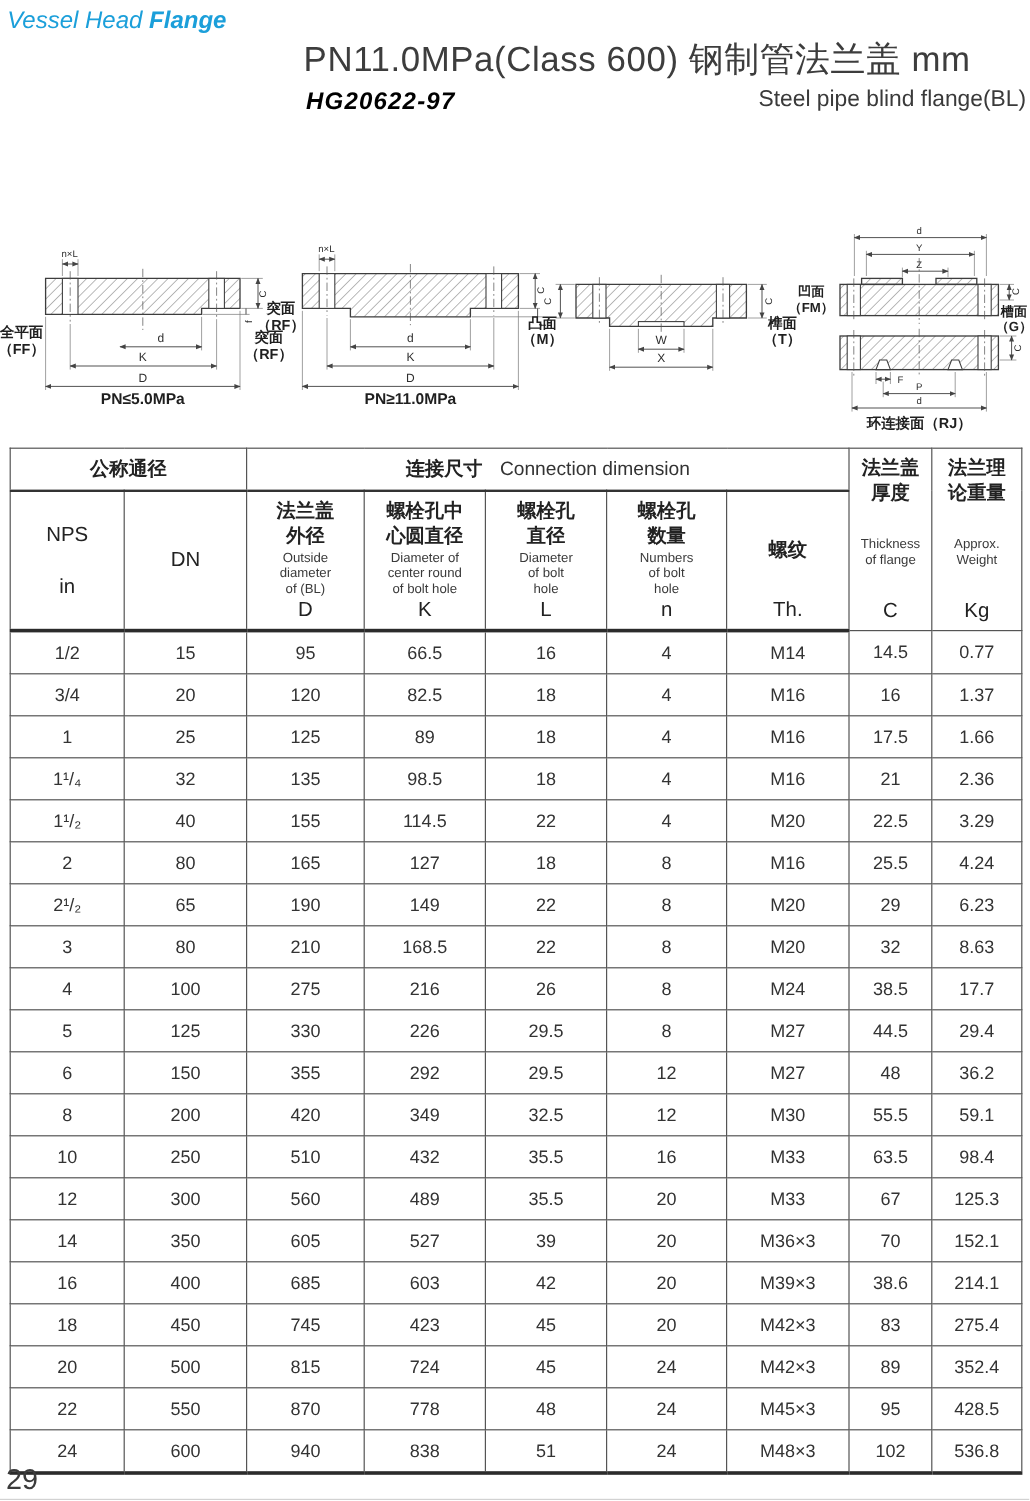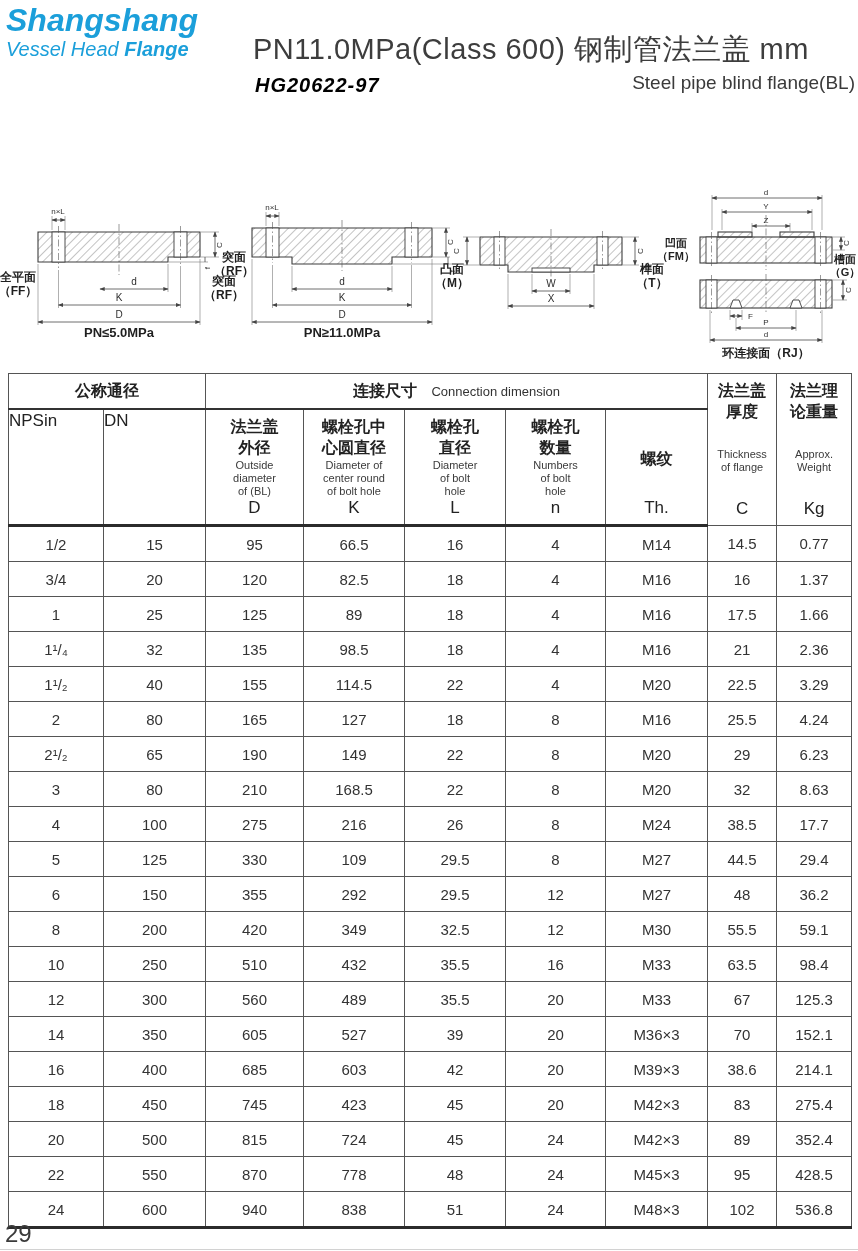--- a/index.html
+++ b/index.html
@@ -34,41 +34,40 @@
   
   table.spec{position:absolute;left:8px;top:373px;width:843px;border-collapse:collapse;
              table-layout:fixed;border:1.5px solid #3a3a3a;}
   table.spec th,table.spec td{border:1px solid #555;padding:0;text-align:center;vertical-align:middle;
              font-weight:normal;color:#2f2f2f;}
   tr.h1 th{height:34px;}
   tr.h1 th.grp{border-bottom:2px solid #333;margin-left:38px;}
   tr.h2 th{height:100px;border-bottom:3px solid #2b2b2b;}
   th.vcol{border-bottom:3px solid #2b2b2b;}
   .gcn{font-size:16px;font-weight:bold;color:#222;}
-  .gen{font-size:13px;color:#333;margin-left:10px;font-weight:normal;}
+  .gen{font-size:16px;color:#333;margin-left:10px;font-weight:normal;}
   .hcell{display:flex;flex-direction:column;justify-content:space-between;height:100%;
          box-sizing:border-box;padding:7px 2px 6px 2px;}
   .cn{font-size:16px;font-weight:bold;color:#222;line-height:1.3;}
   .en{font-size:11px;color:#3a3a3a;line-height:1.2;}
   .sym{font-size:17px;color:#222;}
-  .centered{display:flex;flex-direction:row;justify-content:flex-start;height:100%;}
+  .centered{display:flex;flex-direction:column;justify-content:center;height:100%;}
   .npsdn{font-size:17px;color:#222;line-height:1.25;}
   .thcn{margin-top:32px;font-family:Liberation Serif, serif;}
   tbody.rows td{height:34px;font-size:15px;color:#333;}
   tbody.rows tr:last-child td{border-bottom:3px solid #2b2b2b;}
 
   .page-num{position:absolute;left:5px;top:1220px;font-size:24px;color:#3b3b3b;}
 </style>
 </head>
 <body>
 
 <div class="page">
 
   <div class="logo">
-    <div class="logo-main">Shangshang</div>
     <div class="logo-sub"><span>Vessel Head</span> <b>Flange</b></div>
   </div>
   <div class="doc-title">PN11.0MPa(Class 600) 钢制管法兰盖 mm</div>
   <div class="std-code">HG20622-97</div>
   <div class="sub-en">Steel pipe blind flange(BL)</div>
 
   <svg class="diagrams" width="858" height="180" viewBox="0 0 858 180">
     <defs>
       <pattern id="hatch" width="6" height="6" patternUnits="userSpaceOnUse" patternTransform="rotate(45)">
         <line x1="0" y1="0" x2="0" y2="6" stroke="#8a8a8a" stroke-width="1"></line>
@@ -421,21 +420,21 @@
           <td>26</td>
           <td>8</td>
           <td>M24</td>
           <td>38.5</td>
           <td>17.7</td>
         </tr>
         <tr>
           <td>5</td>
           <td>125</td>
           <td>330</td>
-          <td>109</td>
+          <td>226</td>
           <td>29.5</td>
           <td>8</td>
           <td>M27</td>
           <td>44.5</td>
           <td>29.4</td>
         </tr>
         <tr>
           <td>6</td>
           <td>150</td>
           <td>355</td>

